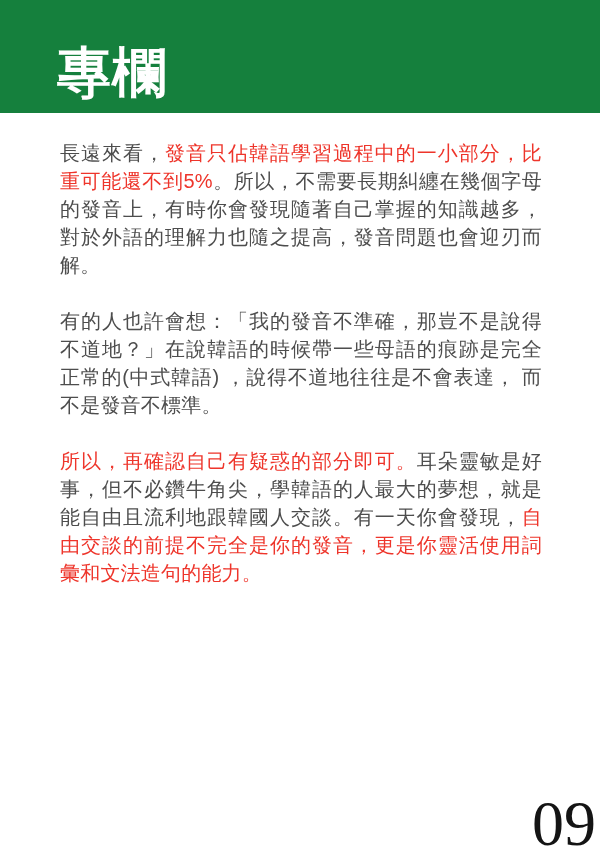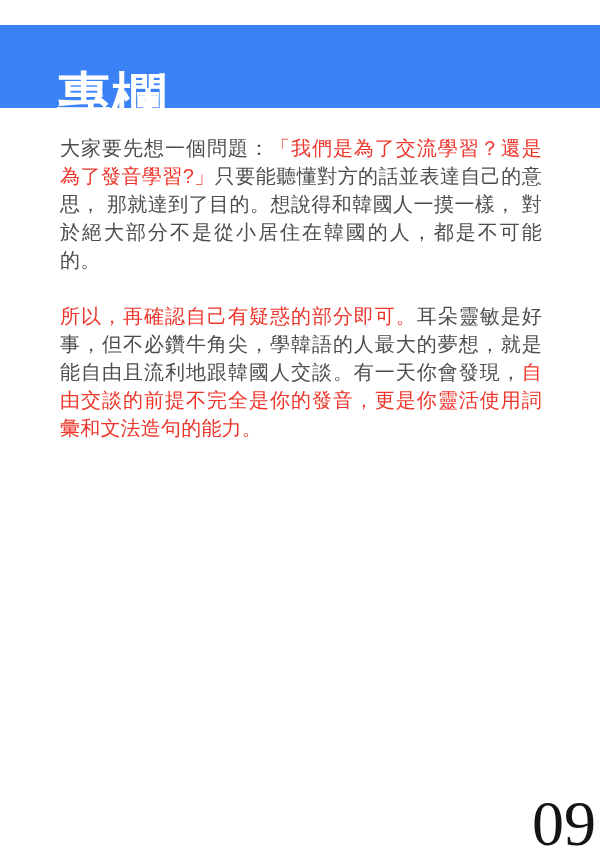--- a/index.html
+++ b/index.html
@@ -10,25 +10,24 @@
   .page {
     position: relative;
     width: 600px;
     height: 848px;
     background: #ffffff;
     overflow: hidden;
     font-family: "Liberation Sans", sans-serif;
   }
   .banner {
     width: 100%;
-    height: 83px;
-    background: #3b82f6;
+    height: 113px;
+    background: #15803d;
     box-sizing: border-box;
     padding: 44px 0 0 57px;
-    margin-top: 25px;
   }
   .banner-title {
     margin: 0;
     color: #ffffff;
     font-family: "Liberation Serif", serif;
     font-weight: 700;
     font-size: 54px;
     line-height: 1.1;
     letter-spacing: 1px;
   }
@@ -65,23 +64,24 @@
 
 <div class="page">
 
   <div class="banner">
     <h1 class="banner-title">專欄</h1>
   </div>
 
   <div class="content">
 
 
+    <p class="para"><span>長遠來看，</span><span class="red">發音只佔韓語學習過程中的一小部分，比重可能還不到5%</span><span>。所以，不需要長期糾纏在幾個字母的發音上，有時你會發現隨著自己掌握的知識越多，對於外語的理解力也隨之提高，發音問題也會迎刃而解。</span></p>
 
+    <p class="para"><span>有的人也許會想：「我的發音不準確，那豈不是說得不道地？」在說韓語的時候帶一些母語的痕跡是完全正常的(中式韓語) ，說得不道地往往是不會表達， 而不是發音不標準。</span></p>
 
-    <p class="para"><span>大家要先想一個問題：</span><span class="red">「我們是為了交流學習？還是為了發音學習?」</span><span>只要能聽懂對方的話並表達自己的意思， 那就達到了目的。想說得和韓國人一摸一樣， 對於絕大部分不是從小居住在韓國的人，都是不可能的。</span></p>
 
     <p class="para"><span class="red">所以，再確認自己有疑惑的部分即可。</span><span>耳朵靈敏是好事，但不必鑽牛角尖，學韓語的人最大的夢想，就是能自由且流利地跟韓國人交談。有一天你會發現，</span><span class="red">自由交談的前提不完全是你的發音，更是你靈活使用詞彙和文法造句的能力。</span></p>
 
   </div>
 
   <p class="page-num">09</p>
 
 </div>
 
 </body></html>

